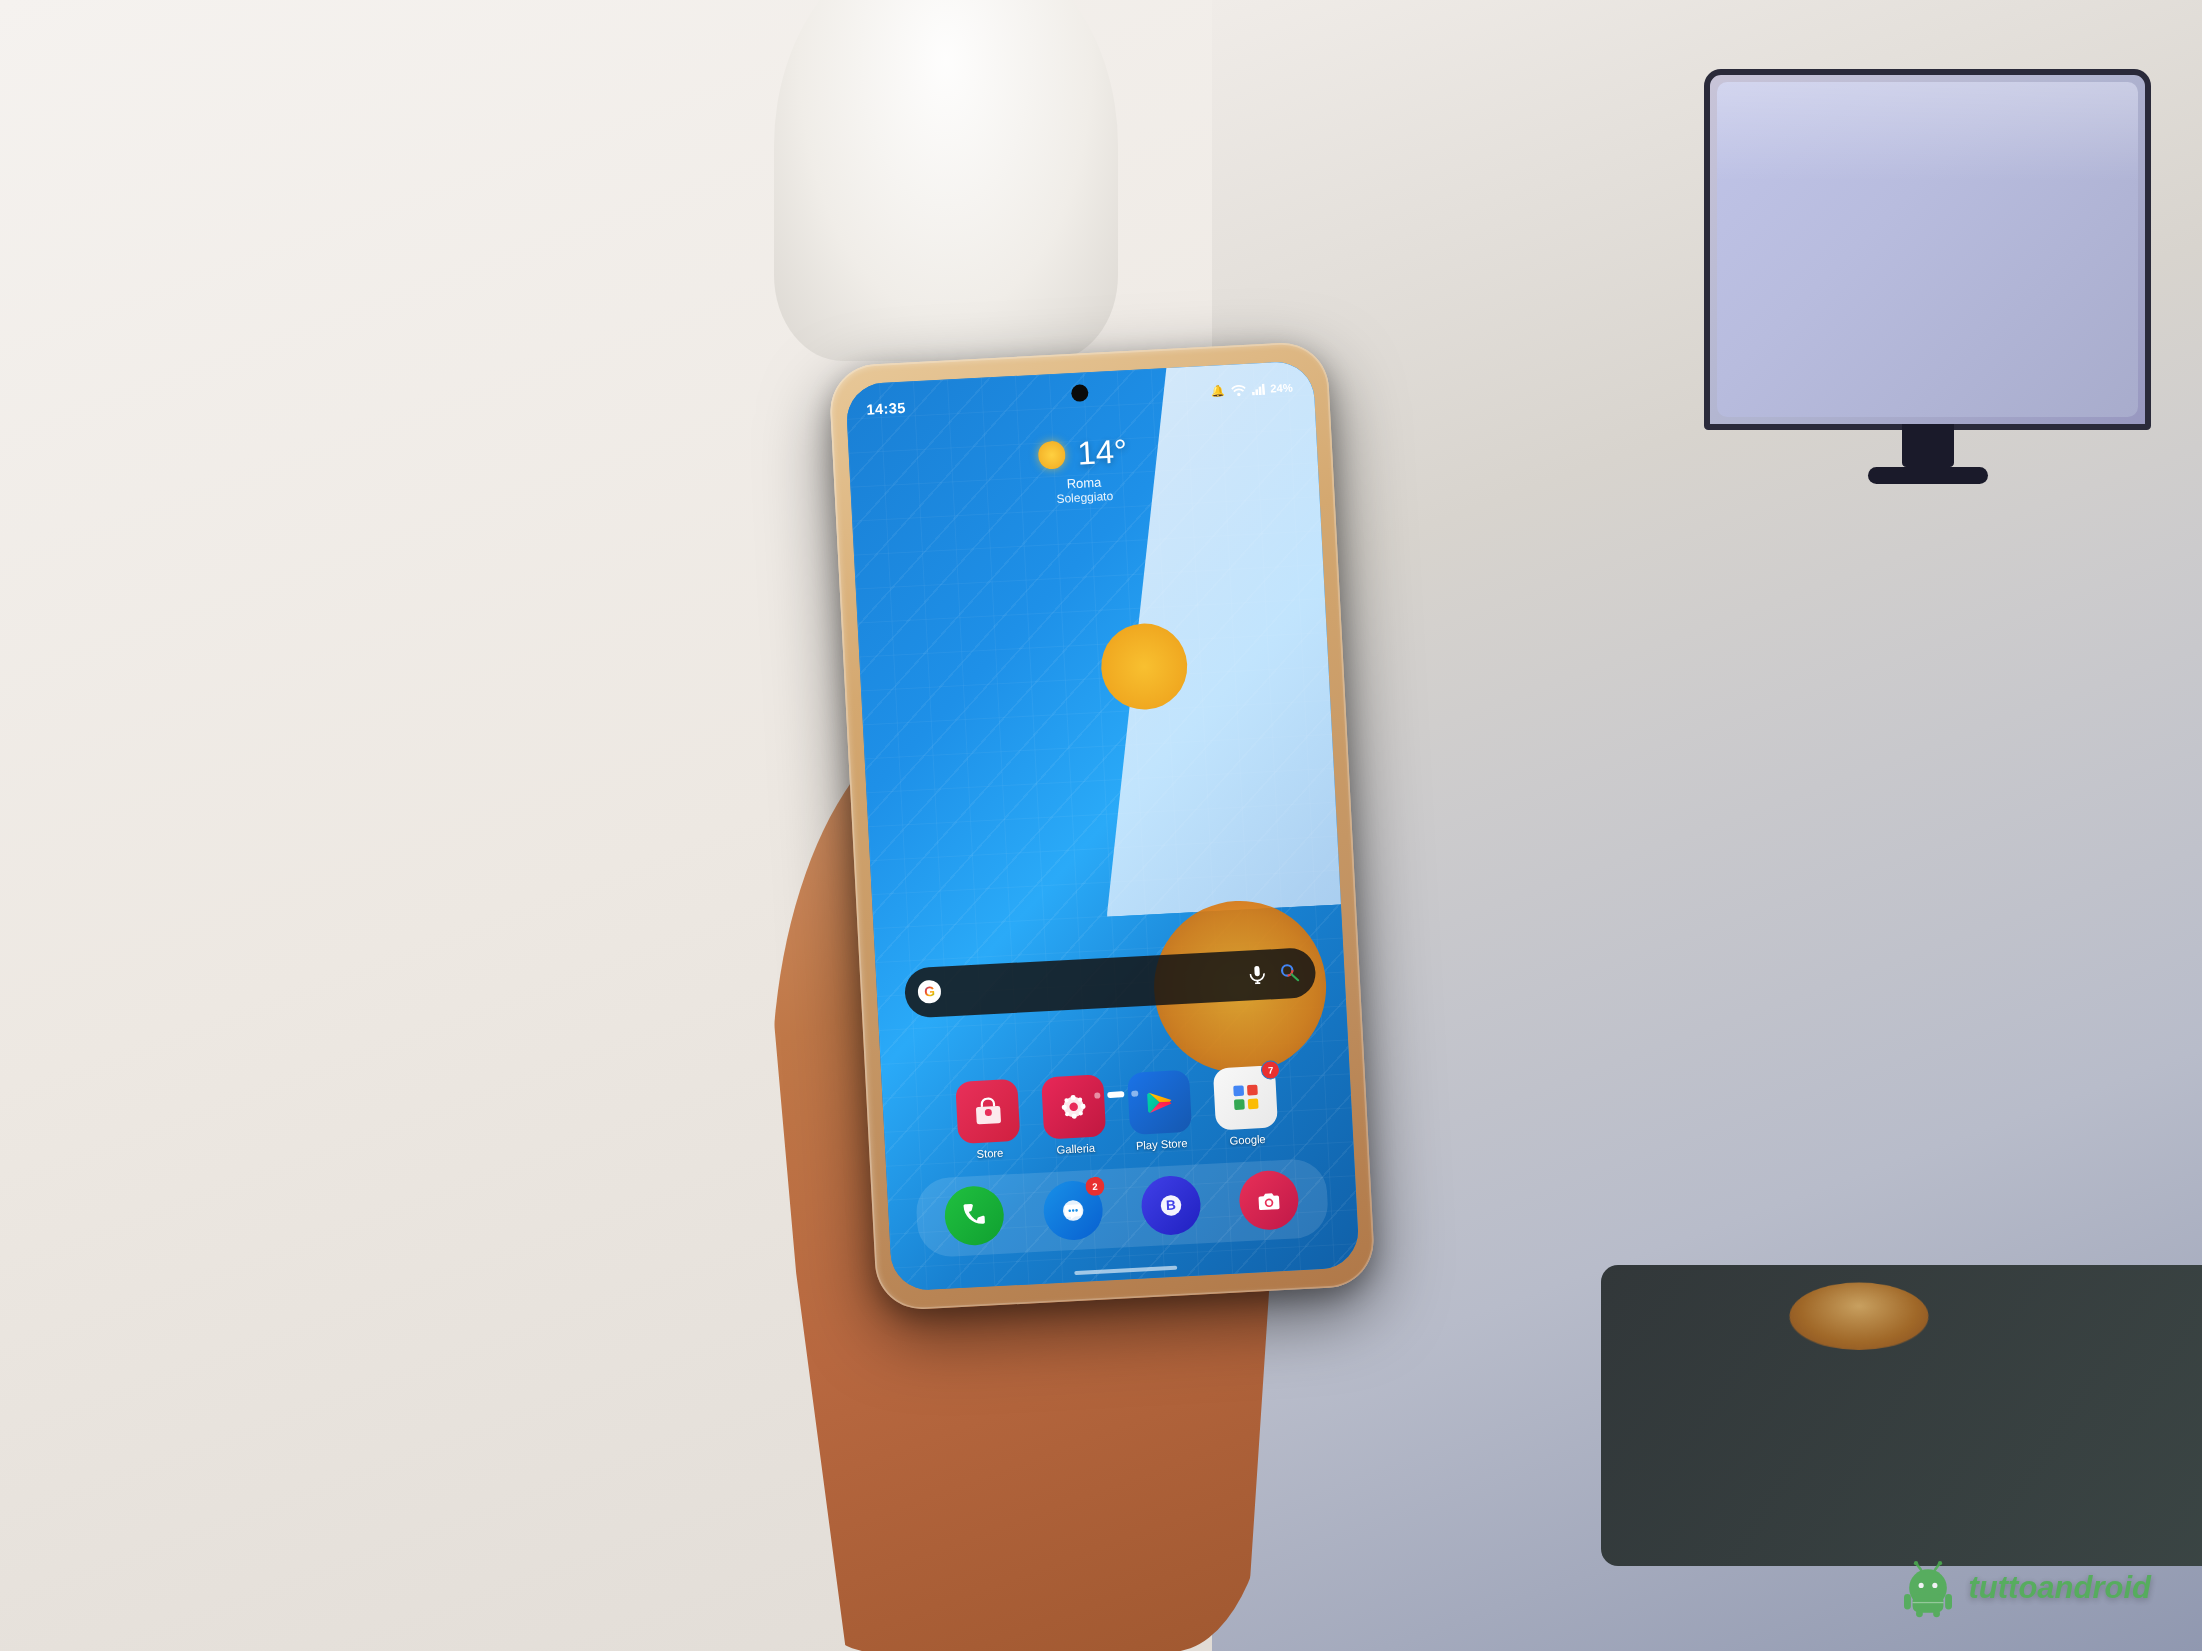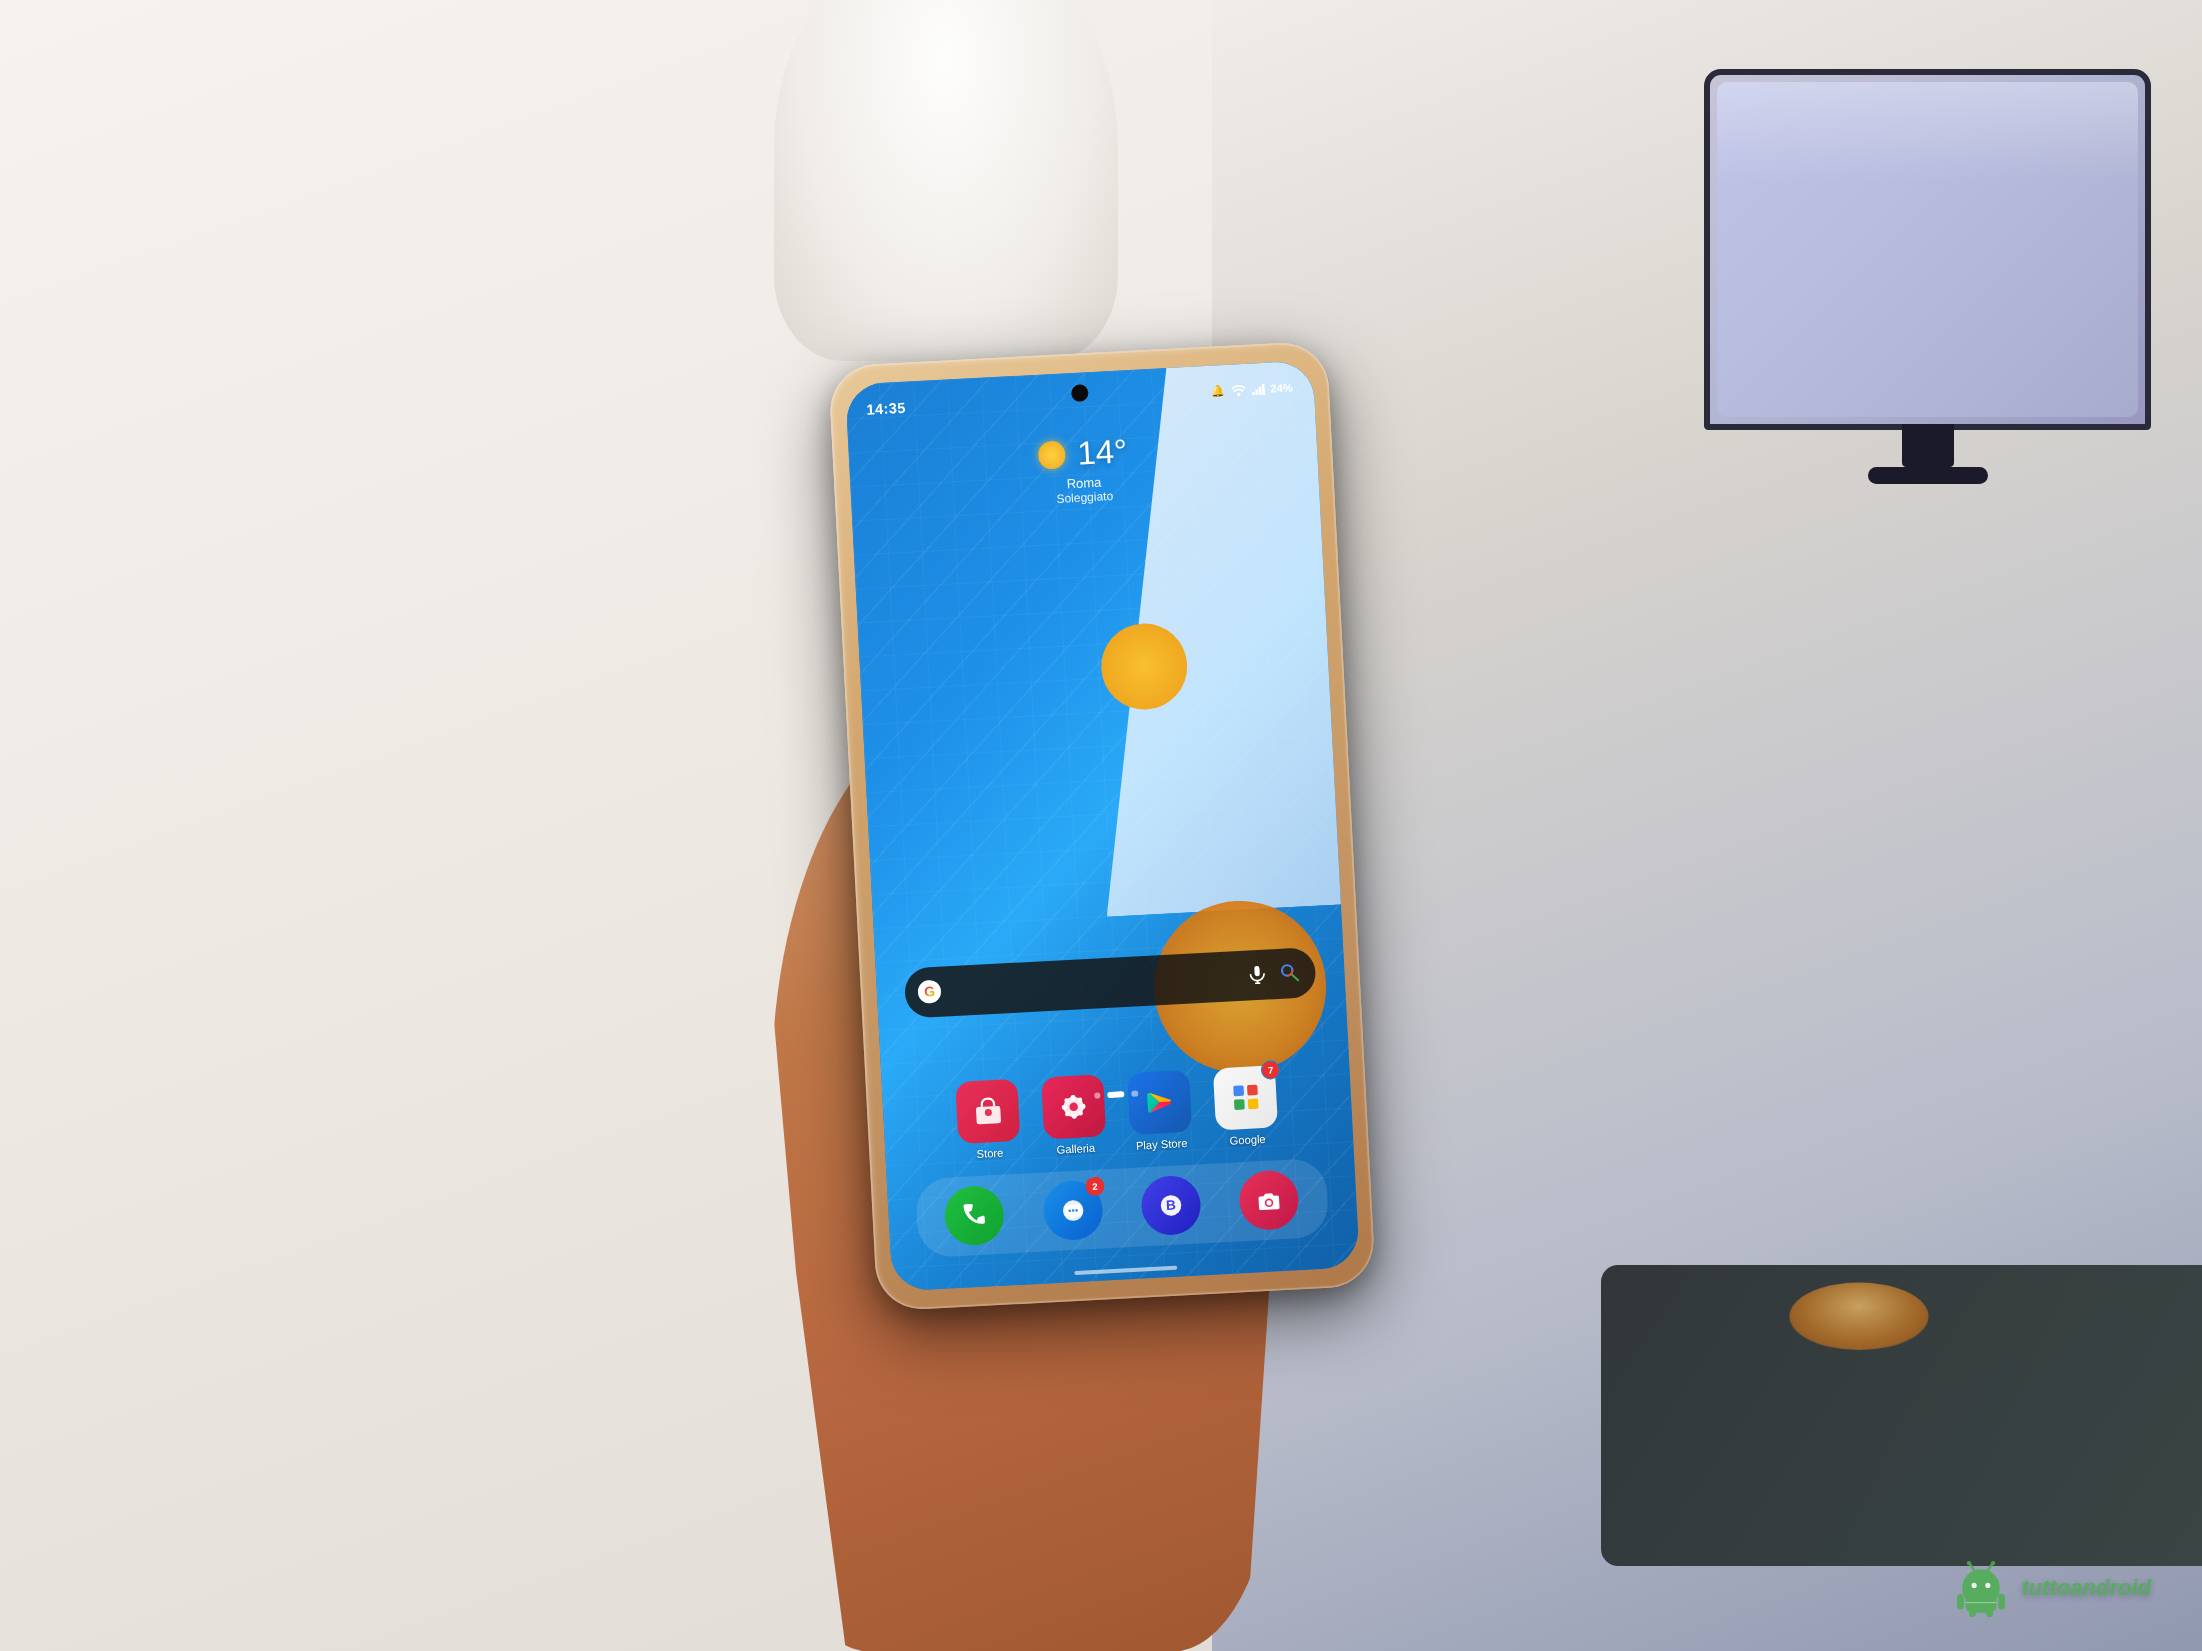--- a/index.html
+++ b/index.html
@@ -564,21 +564,21 @@
       z-index: 100;
     }
 
     .android-logo {
       width: 60px;
       height: 60px;
     }
 
     .watermark-text {
       color: #4caf50;
-      font-size: 22px;
+      font-size: 31px;
       font-weight: 700;
       font-style: italic;
       text-shadow: 0 1.7px 6.9px rgba(0,0,0,0.3);
     }
 
     
     .g-text {
       font-family: Arial, sans-serif;
       font-weight: 700;
       font-size: 13.8px;

